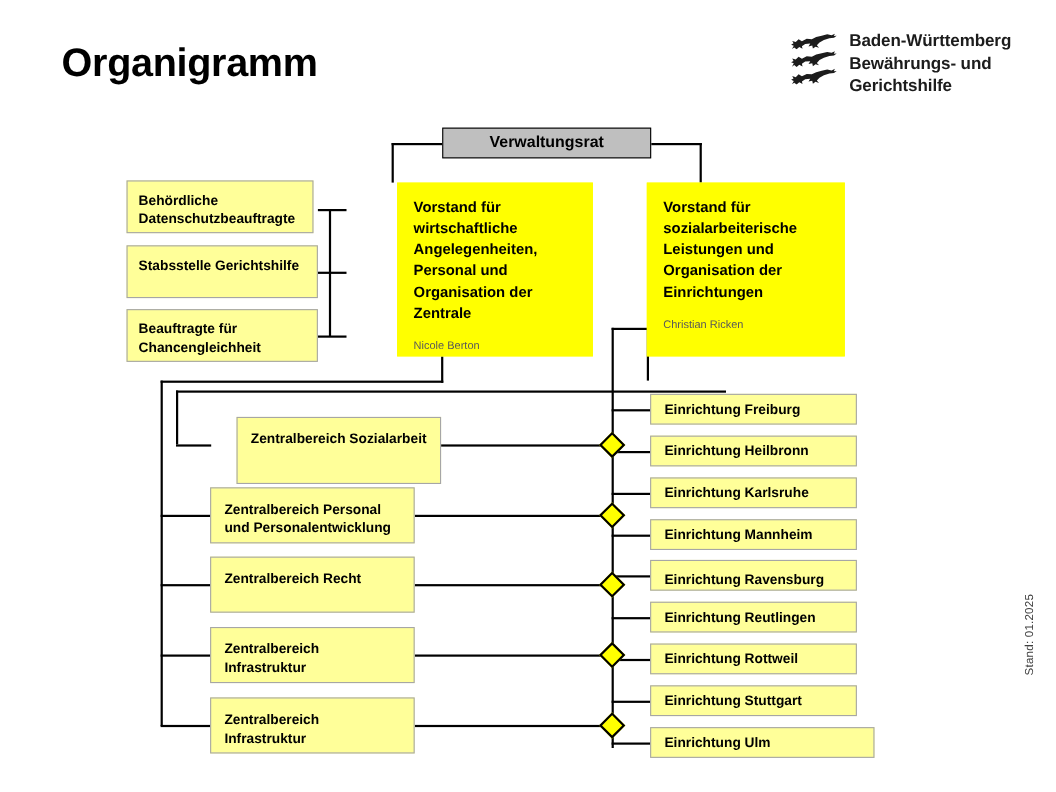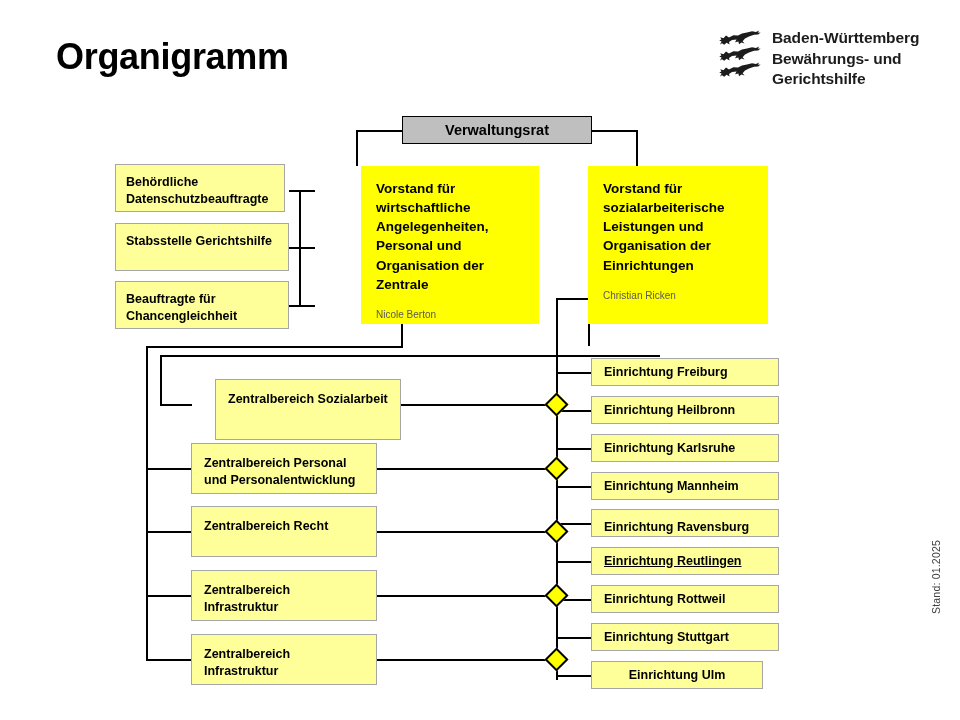--- a/index.html
+++ b/index.html
@@ -266,28 +266,28 @@
   </div>
   <div class="node box-facility" style="left:591px; top:434px; width:188px; height:28px;">
     <span class="label">Einrichtung Karlsruhe</span>
   </div>
   <div class="node box-facility" style="left:591px; top:472px; width:188px; height:28px;">
     <span class="label">Einrichtung Mannheim</span>
   </div>
   <div class="node box-facility" style="left:591px; top:509px; width:188px; height:28px;align-items:flex-end;">
     <span class="label">Einrichtung Ravensburg</span>
   </div>
-  <div class="node box-facility" style="left:591px; top:547px; width:188px; height:28px;text-decoration:underline;">
+  <div class="node box-facility" style="left:591px; top:547px; width:188px; height:28px;">
     <span class="label">Einrichtung Reutlingen</span>
   </div>
   <div class="node box-facility" style="left:591px; top:585px; width:188px; height:28px;">
     <span class="label">Einrichtung Rottweil</span>
   </div>
   <div class="node box-facility" style="left:591px; top:623px; width:188px; height:28px;">
     <span class="label">Einrichtung Stuttgart</span>
   </div>
-  <div class="node box-facility" style="left:591px; top:661px; width:172px; height:28px;justify-content:center;">
+  <div class="node box-facility" style="left:591px; top:661px; width:204px; height:28px;">
     <span class="label">Einrichtung Ulm</span>
   </div>
 
   <div class="stand">Stand: 01.2025</div>
 
 </div>
 
 </body></html>

